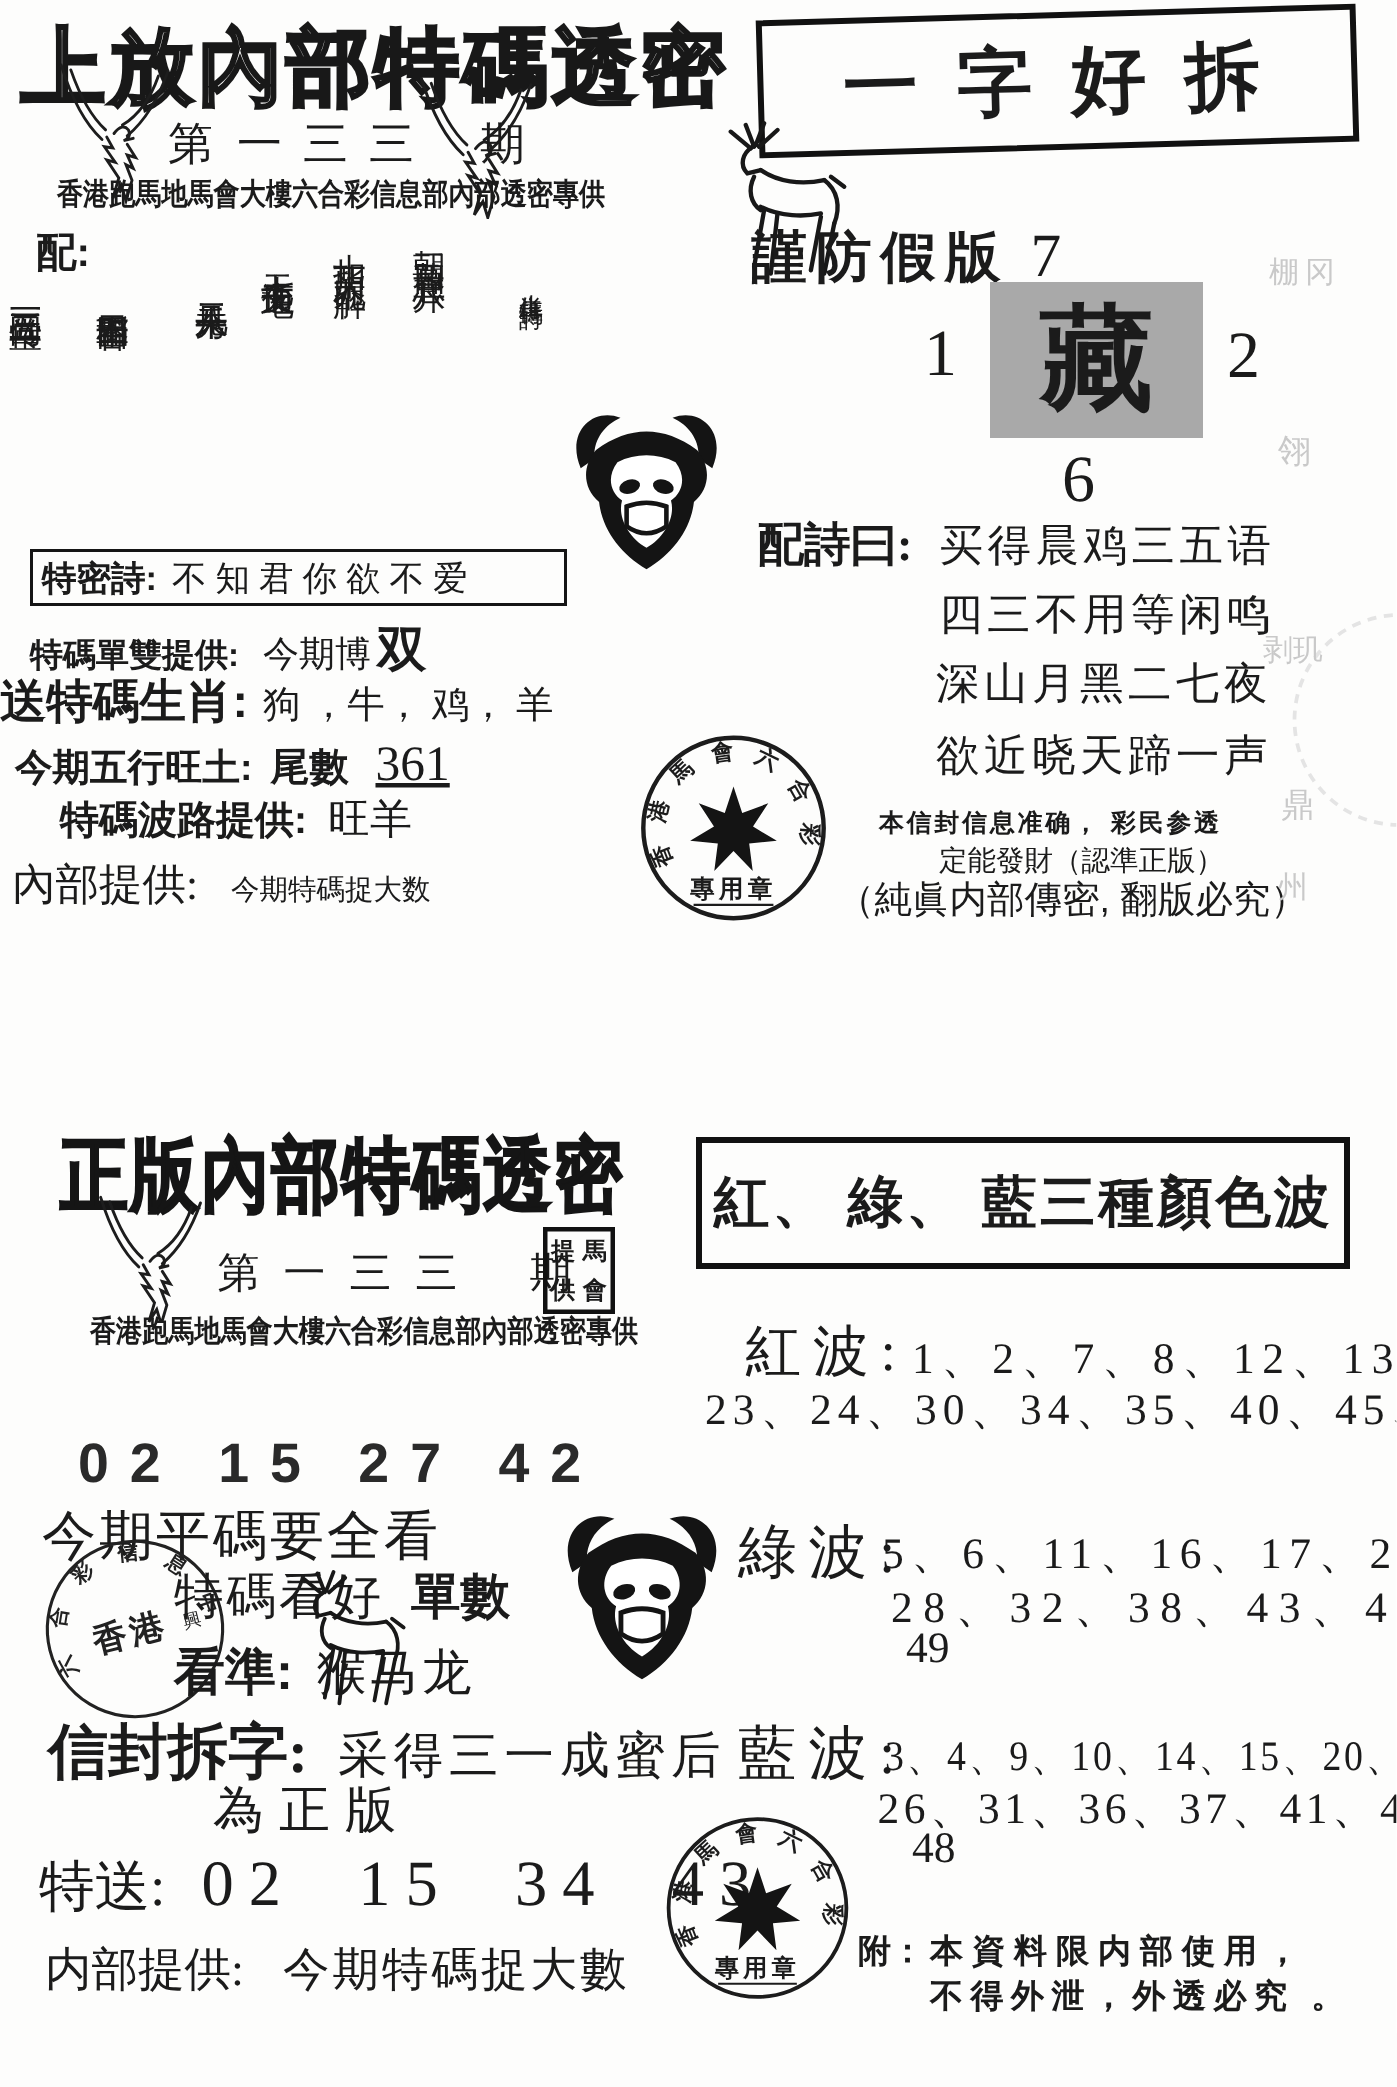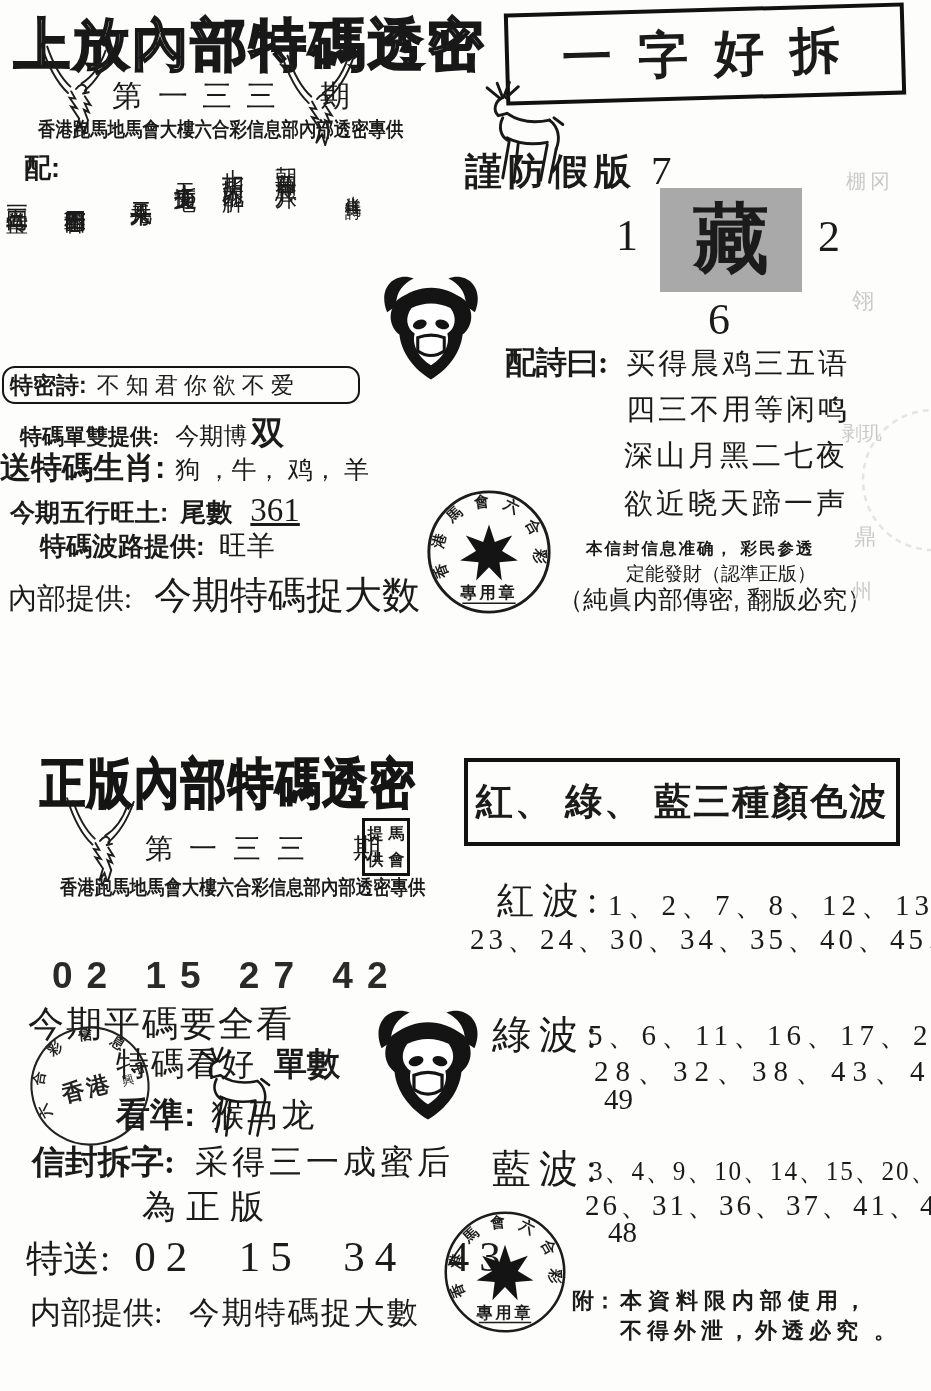--- a/index.html
+++ b/index.html
@@ -60,21 +60,21 @@
 
   <div class="abs g b" style="left:24px;top:150px;font-size:27px;">配:</div>
   <div class="vcol s" style="left:2px;top:192px;letter-spacing:0.5px;">三五同堂传二一</div>
   <div class="vcol s" style="left:60px;top:192px;letter-spacing:0.5px;">十里稻田香四面</div>
   <div class="vcol s" style="left:126px;top:186px;letter-spacing:0;">十八二二未见秀</div>
   <div class="vcol s" style="left:170px;top:164px;letter-spacing:1.5px;">七十二变通天地</div>
   <div class="vcol s" style="left:218px;top:151px;letter-spacing:4px;">十扣柴门九不解</div>
   <div class="vcol s" style="left:271px;top:148px;letter-spacing:4px;">朝三暮四思八开</div>
   <div class="vcol s" style="left:342px;top:183px;font-size:16px;letter-spacing:2px;">生肖特碼詩:</div>
 
-  <div class="abs boxed" style="left:2px;top:366px;width:348px;height:34px;display:flex;align-items:center;padding-left:6px;border-radius:13px;">
+  <div class="abs boxed" style="left:20px;top:366px;width:348px;height:34px;display:flex;align-items:center;padding-left:6px;">
     <span class="g b" style="font-size:23px;">特密詩:</span>
     <span class="s" style="font-size:23px;letter-spacing:6px;margin-left:10px;">不知君你欲不爱</span>
   </div>
 
   <div class="abs" style="left:20px;top:411px;">
     <span class="g b" style="font-size:22px;">特碼單雙提供:</span>
     <span class="s" style="font-size:24px;margin-left:12px;">今期博</span>
     <span class="g b" style="font-size:33px;">双</span>
   </div>
 
@@ -89,42 +89,42 @@
     <span class="s" style="font-size:33px;margin-left:14px;text-decoration:underline;">361</span>
   </div>
 
   <div class="abs" style="left:40px;top:527px;">
     <span class="g b" style="font-size:26px;">特碼波路提供:</span>
     <span class="s" style="font-size:28px;margin-left:10px;">旺羊</span>
   </div>
 
   <div class="abs" style="left:8px;top:570px;">
     <span class="s" style="font-size:29px;">內部提供:</span>
-    <span class="s" style="font-size:38px;margin-left:18px;">今期特碼捉大数</span>
+    <span class="s" style="font-size:19px;margin-left:18px;">今期特碼捉大数</span>
   </div>
 
   <div class="abs bannerbox" style="left:505px;top:8px;width:392px;height:84px;transform:rotate(-1.6deg);">
     <span class="s b" style="font-size:50px;letter-spacing:26px;padding-left:18px;">一字好拆</span>
   </div>
 
   <div class="abs" style="left:466px;top:80px;">
     <svg width="118" height="128" viewBox="0 0 100 115" fill="none" stroke="#181818" stroke-width="2.6" stroke-linecap="round">
       <path d="M25 3 L30 16 M16 7 L28 17 M36 2 L31 15 M44 6 L33 16"></path>
       <path d="M29 16 C23 20 21 27 26 32 L34 30"></path>
       <path d="M34 30 C44 37 58 39 72 36"></path>
       <path d="M72 36 C80 42 82 52 78 62 M76 34 L84 40"></path>
       <path d="M78 62 L72 92 M70 58 L64 90"></path>
       <path d="M34 52 C46 58 60 58 70 56"></path>
       <path d="M36 54 L30 88 M44 56 L40 92"></path>
       <path d="M30 34 C26 42 28 50 34 54"></path>
     </svg>
   </div>
 
   <div class="abs" style="left:465px;top:146px;">
-    <span class="g b" style="font-size:37px;letter-spacing:6px;">謹防假版</span>
+    <span class="g b" style="font-size:37px;letter-spacing:6px;margin-left:36px;">謹防假版</span>
     <span class="s" style="font-size:41px;margin-left:10px;">7</span>
   </div>
 
   <div class="abs s" style="left:616px;top:210px;font-size:44px;">1</div>
   <div class="abs" style="left:660px;top:188px;width:142px;height:104px;background:#a9a9a9;display:flex;align-items:center;justify-content:center;">
     <span class="s b" style="font-size:76px;">藏</span>
   </div>
   <div class="abs s" style="left:818px;top:211px;font-size:44px;">2</div>
   <div class="abs s" style="left:708px;top:294px;font-size:44px;">6</div>
 
@@ -237,21 +237,21 @@
       <path d="M34 30 C44 37 58 39 72 36"></path>
       <path d="M72 36 C80 42 82 52 78 62 M76 34 L84 40"></path>
       <path d="M78 62 L72 92 M70 58 L64 90"></path>
       <path d="M34 52 C46 58 60 58 70 56"></path>
       <path d="M36 54 L30 88 M44 56 L40 92"></path>
       <path d="M30 34 C26 42 28 50 34 54"></path>
     </svg>
   </div>
 
   <div class="abs" style="left:32px;top:1140px;">
-    <span class="s b" style="font-size:33px;">信封拆字:</span>
+    <span class="s b" style="font-size:40px;">信封拆字:</span>
     <span class="s" style="font-size:33px;margin-left:16px;letter-spacing:4px;">采得三一成蜜后</span>
   </div>
   <div class="abs s" style="left:142px;top:1184px;font-size:34px;letter-spacing:10px;">為正版</div>
 
   <div class="abs" style="left:26px;top:1232px;">
     <span class="s" style="font-size:37px;">特送:</span>
     <span class="s" style="font-size:43px;margin-left:20px;letter-spacing:10px;white-space:pre;">02  15  34  43</span>
   </div>
 
   <div class="abs" style="left:30px;top:1292px;">

